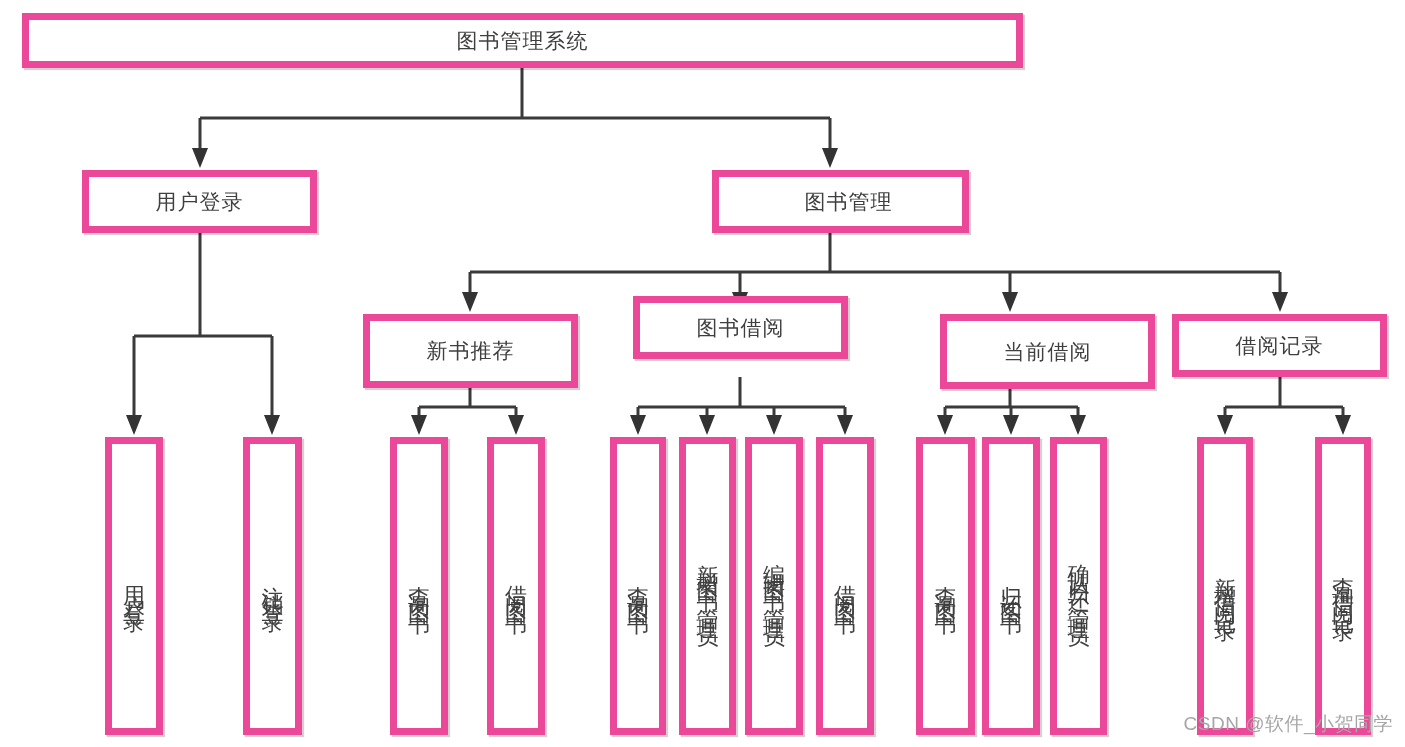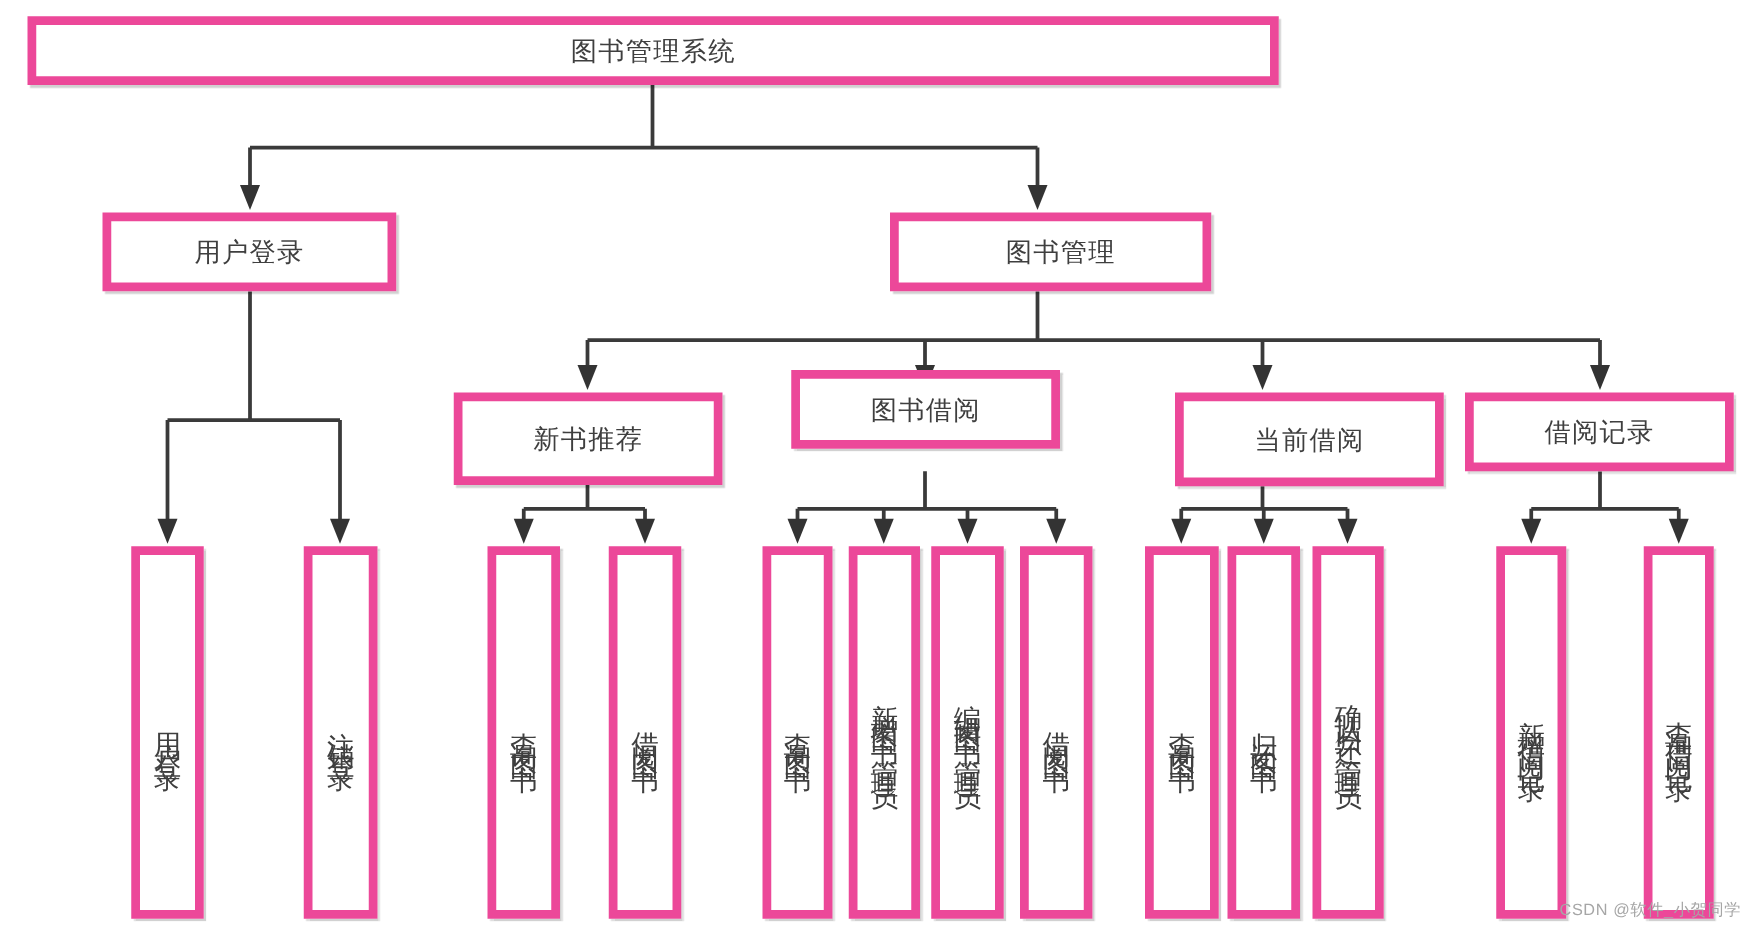--- a/index.html
+++ b/index.html
@@ -45,21 +45,21 @@
     text-orientation: mixed;
     font-size: 22px;
     line-height: 1;
     letter-spacing: 9px;
     white-space: nowrap;
   }
   #watermark {
     position: absolute;
     right: 12px;
     bottom: 10px;
-    font-size: 13px;
+    font-size: 19px;
     color: #a6a6a6;
     letter-spacing: 0.5px;
     z-index: 3;
     white-space: nowrap;
   }
   .stroke {
     stroke: #3a3a3a;
     stroke-width: 3;
     fill: none;
   }

